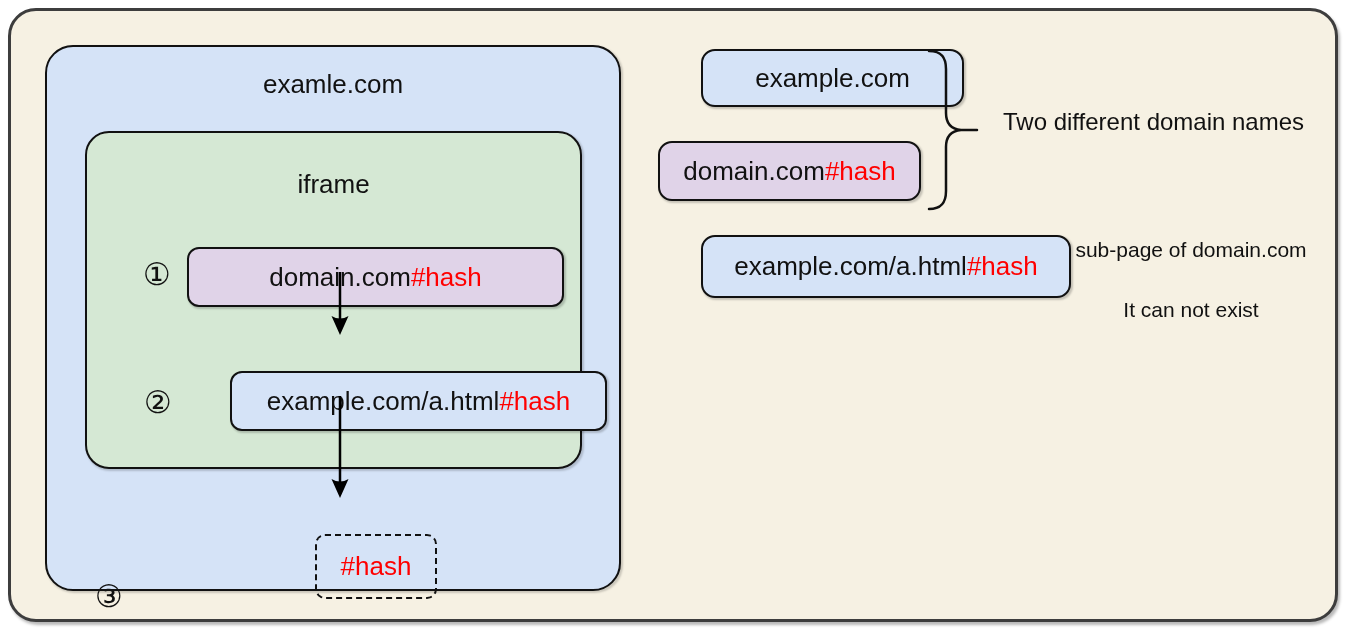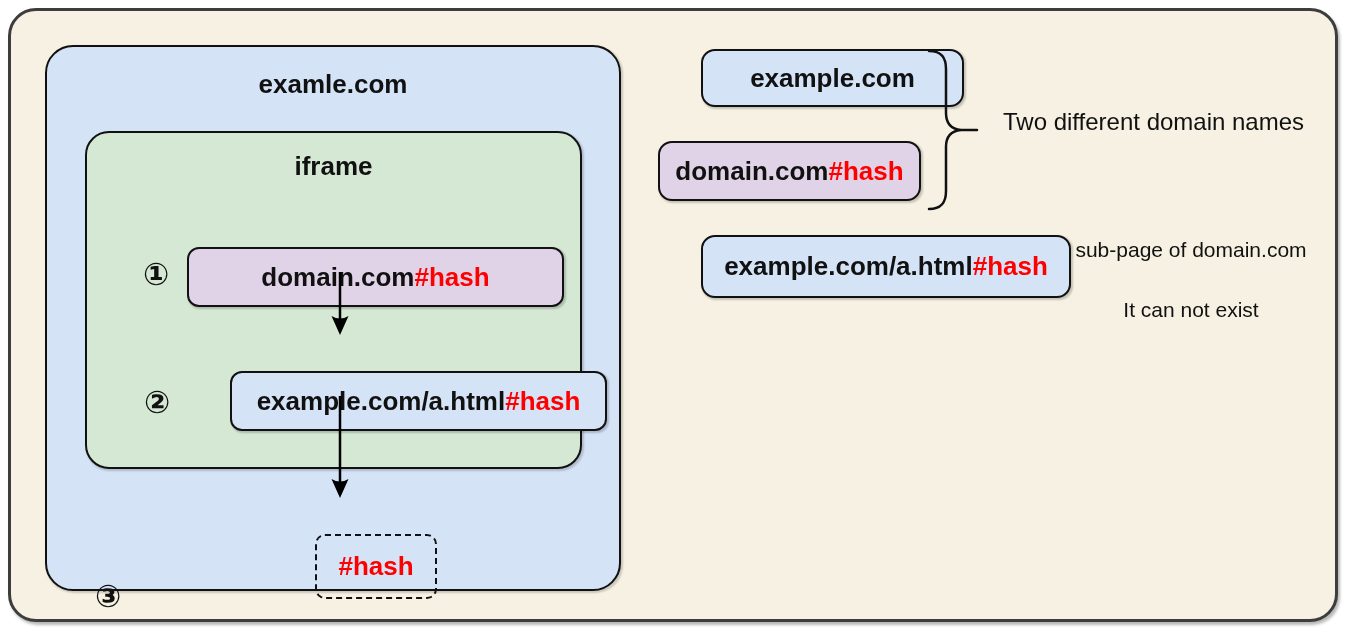--- a/index.html
+++ b/index.html
@@ -8,28 +8,27 @@
 
   .canvas {
     position:absolute; left:8px; top:8px; width:1330px; height:614px;
     background:var(--canvas_bg); border:3px solid var(--outer_stroke);
     border-radius:28px; box-shadow:2px 3px 3px rgba(0,0,0,0.28);
   }
 
   .container-box {
     position:absolute; border:2.5px solid var(--stroke);
     box-shadow:1.5px 1.5px 2px rgba(0,0,0,0.18);
-    font-weight:bold;
   }
   .box-parent { left:34px; top:34px; width:576px; height:546px; border-radius:28px; background:var(--blue_fill); }
   .box-iframe { left:72px; top:118px; width:497px; height:338px; border-radius:24px; background:var(--green_fill); }
 
   .box-title { width:100%; text-align:center; font-size:26px; }
   .box-parent > .box-title { padding-top:22px; }
-  .box-iframe > .box-title { padding-top:18px;text-align:center; }
+  .box-iframe > .box-title { padding-top:36px;text-align:center; }
 
   .node {
     position:absolute; border:2.5px solid var(--stroke);
     display:flex; align-items:center; justify-content:center;
     font-size:26px; white-space:nowrap;
     box-shadow:1.5px 1.5px 2px rgba(0,0,0,0.2);
   }
   .blue   { background:var(--blue_fill);margin-left:43px; }
   .purple { background:var(--purple_fill);align-items:center; }
 

